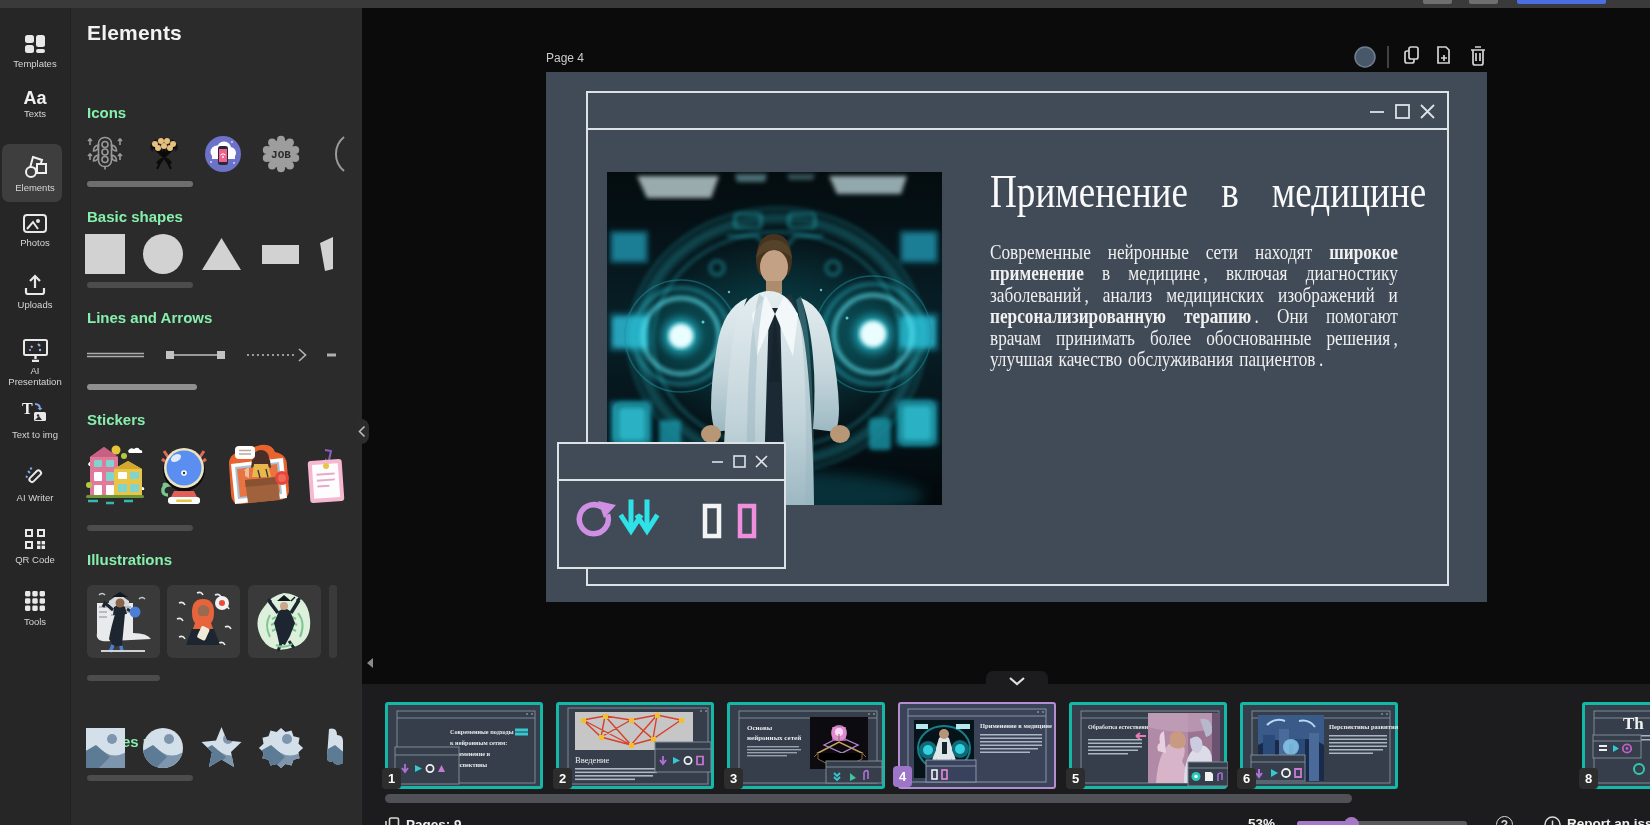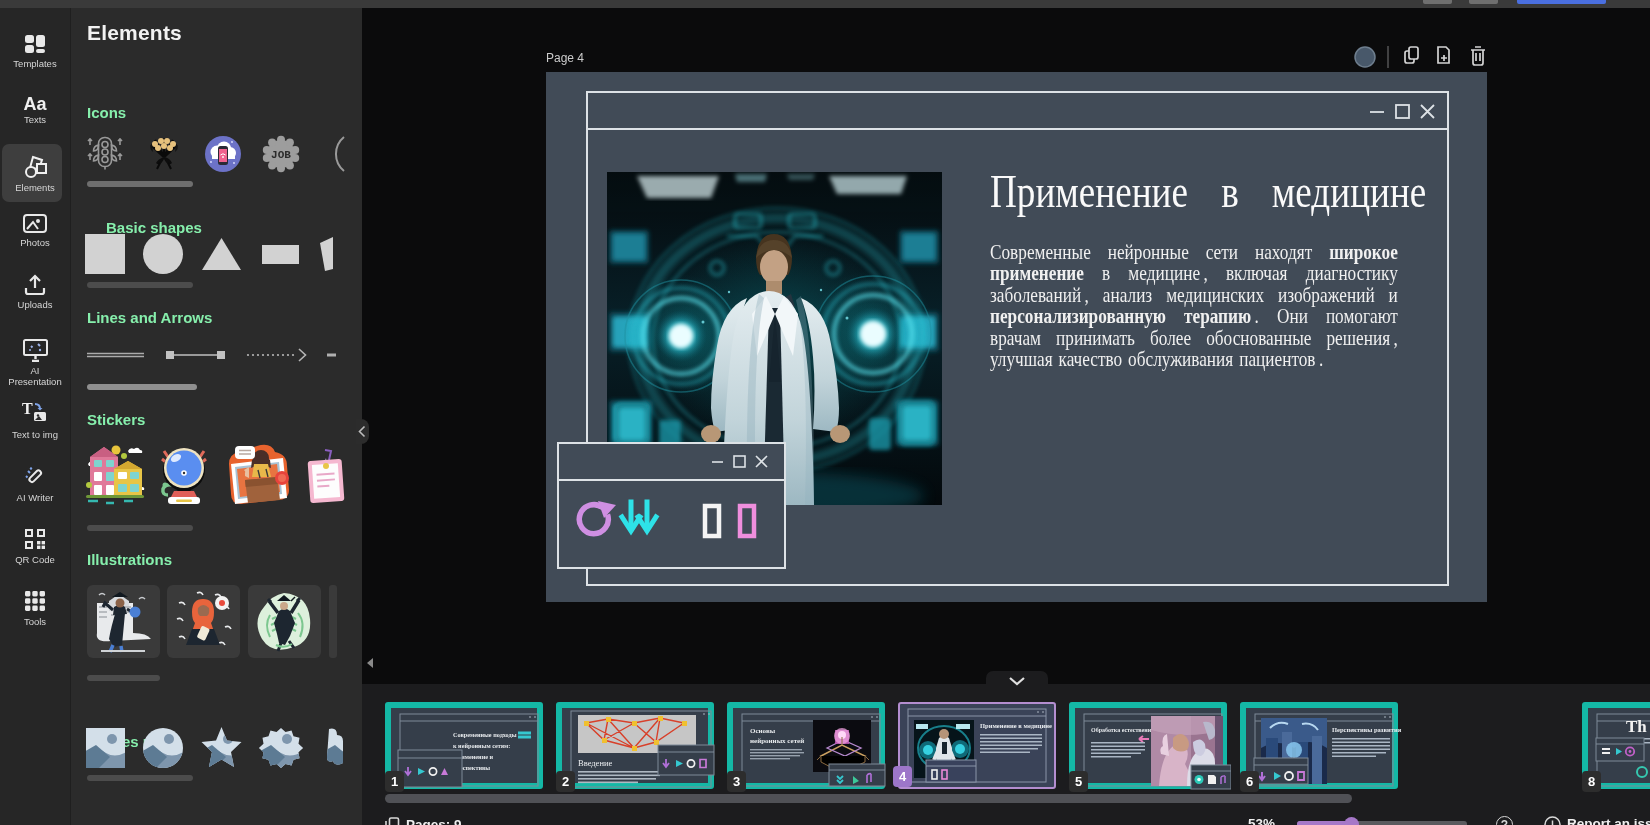--- a/index.html
+++ b/index.html
@@ -39,21 +39,21 @@
   #slidebody .jl { text-align:justify; text-align-last:justify; }
   #slidebody .ll { text-align:left; word-spacing:2px; }
 
   
   #miniwin { position:absolute; left:11px; top:370px; width:229px; height:127px; background:#414b57; border:2px solid #dde2e6; }
   #miniwin .bar { position:absolute; left:0; top:0; width:100%; height:37px; border-bottom:2px solid #dde2e6; }
 
   
   #thumbbar { position:absolute; left:0; top:676px; width:1288px; height:141px; background:#1c1c1e; }
   #tab { position:absolute; left:624px; top:-13px; width:62px; height:14px; background:#1c1c1e; border-radius:7px 7px 0 0; }
-  .thumb { position:absolute; top:18px; width:158px; height:87px; background:#353e4a; border-radius:3px; border:6px solid #14b8a6; }
+  .thumb { position:absolute; top:18px; width:158px; height:87px; background:#353e4a; border-radius:3px; border:3px solid #14b8a6; }
   .thumb.sel { background:#3a4358; border:2px solid #b48ed0; }
   .badge { position:absolute; left:-6px; top:63px; width:19px; height:21px; background:#2d2d2d; border-radius:4px; color:#fff; font-size:13px; font-weight:bold; text-align:center; line-height:21px; }
   .badge.sel { background:#9d76c9; }
   #hscroll { position:absolute; left:23px; top:110px; width:967px; height:9px; background:#505156; border-radius:5px; }
 
   
   #bottombits { position:absolute; left:0; top:800px; width:1288px; height:25px; color:#e8e8e8; }
 </style>
 </head>
 <body>
@@ -70,21 +70,21 @@
 
     <div class="item" style="top:25px;">
       <svg width="26" height="22" viewBox="0 0 26 22">
         <rect x="3" y="2" width="9" height="8" rx="2.5" fill="#e8e8e8"></rect>
         <rect x="14" y="2" width="9" height="12" rx="2.5" fill="#e8e8e8"></rect>
         <rect x="3" y="12" width="9" height="8" rx="2.5" fill="#e8e8e8"></rect>
         <rect x="14" y="16" width="9" height="4" rx="2" fill="#e8e8e8"></rect>
       </svg>
       <div class="lbl">Templates</div>
     </div>
-    <div class="item" style="top:86px;">
+    <div class="item" style="top:80px;">
       <div style="font-size:18px;font-weight:bold;color:#f0f0f0;height:21px;">Aa</div>
       <div class="lbl">Texts</div>
     </div>
     <div class="item" style="top:147px;">
       <svg width="26" height="24" viewBox="0 0 26 24" fill="none" stroke="#f0f0f0" stroke-width="2">
         <path d="M11 2 L20 5 L17 14 L8 13 Z" fill="none"></path>
         <rect x="15" y="9" width="9" height="9" fill="#3e3e3e" stroke="#f0f0f0"></rect>
         <circle cx="9" cy="17" r="5" fill="#3e3e3e" stroke="#f0f0f0"></circle>
       </svg>
       <div class="lbl">Elements</div>
@@ -221,21 +221,21 @@
           <circle cx="10.1" cy="7.6" r="4"></circle>
         <text x="19" y="23" text-anchor="middle" font-family="Liberation Mono" font-weight="bold" font-size="11" fill="#2c2c2c">JOB</text>
       </svg>
 
       <svg style="position:absolute;left:249px;top:0;" width="38" height="38" viewBox="0 0 38 38" fill="none">
         <path d="M24 2 A 22 22 0 0 0 24 36" stroke="#9a9a9a" stroke-width="2"></path>
       </svg>
     </div>
     <div class="scroll" style="top:173px;width:106px;background:#6e6e6e;"></div>
 
-    <div class="sect" style="top:211px;margin-left:19px;">Basic shapes</div>
+    <div class="sect" style="top:200px;">Basic shapes</div>
     <div id="shapesrow" style="position:absolute;left:0;top:225px;width:292px;height:42px;overflow:hidden;">
       <svg width="292" height="42" viewBox="0 0 292 42" fill="#d2d2d2">
         <rect x="14" y="1" width="40" height="40"></rect>
         <circle cx="92" cy="21" r="20"></circle>
         <path d="M150.5 5 L170 37 L131 37 Z"></path>
         <rect x="191" y="12" width="37" height="19"></rect>
         <path d="M262 4 L249 10 L254 38 L262 36 Z"></path>
       </svg>
     </div>
     <div class="scroll" style="top:274px;width:106px;background:#4c4c4c;"></div>

